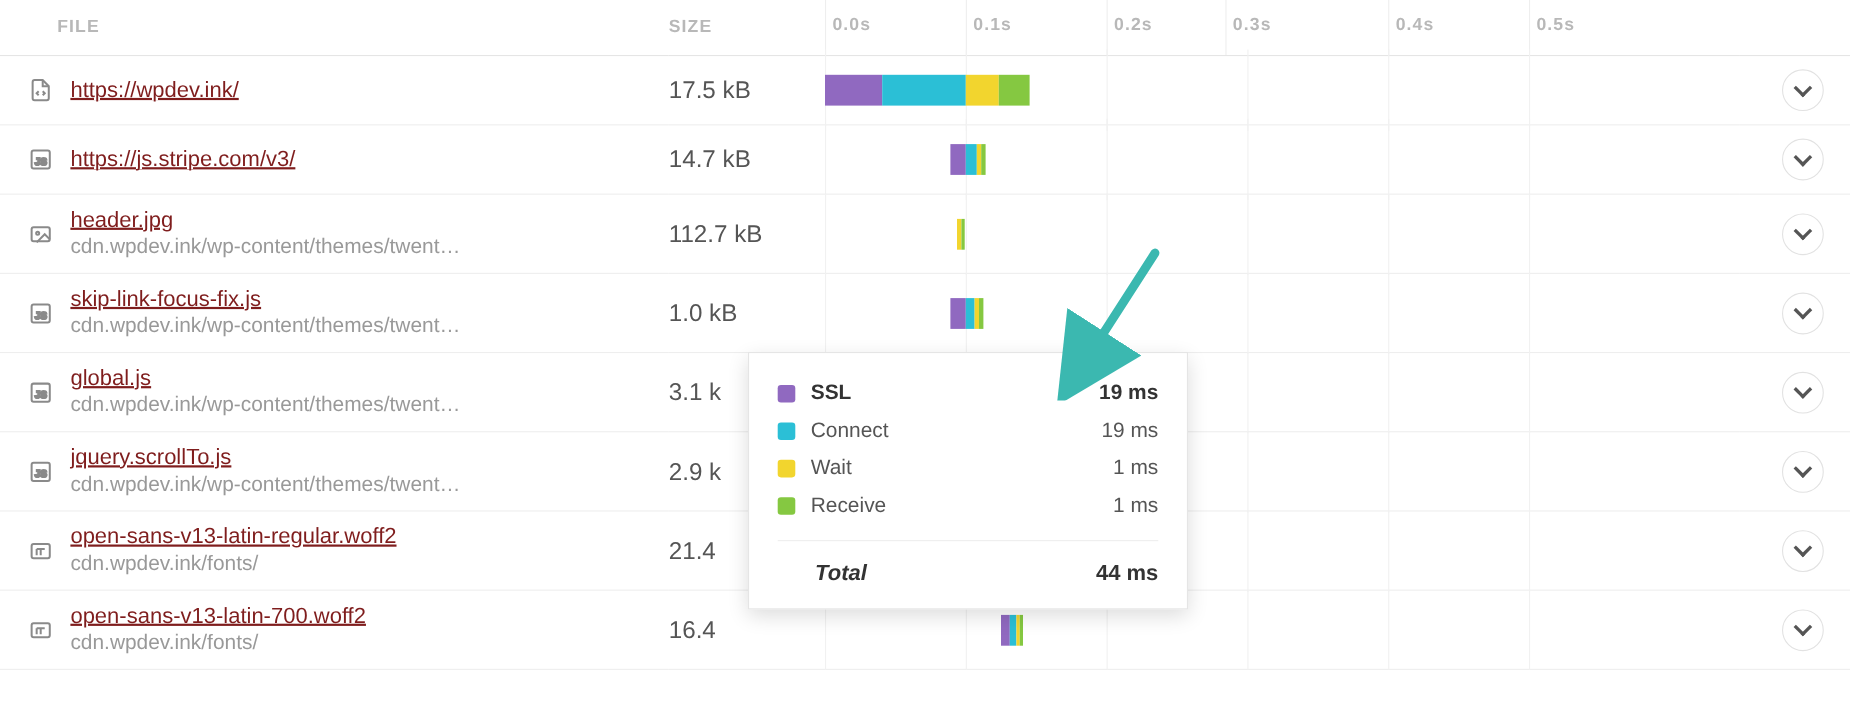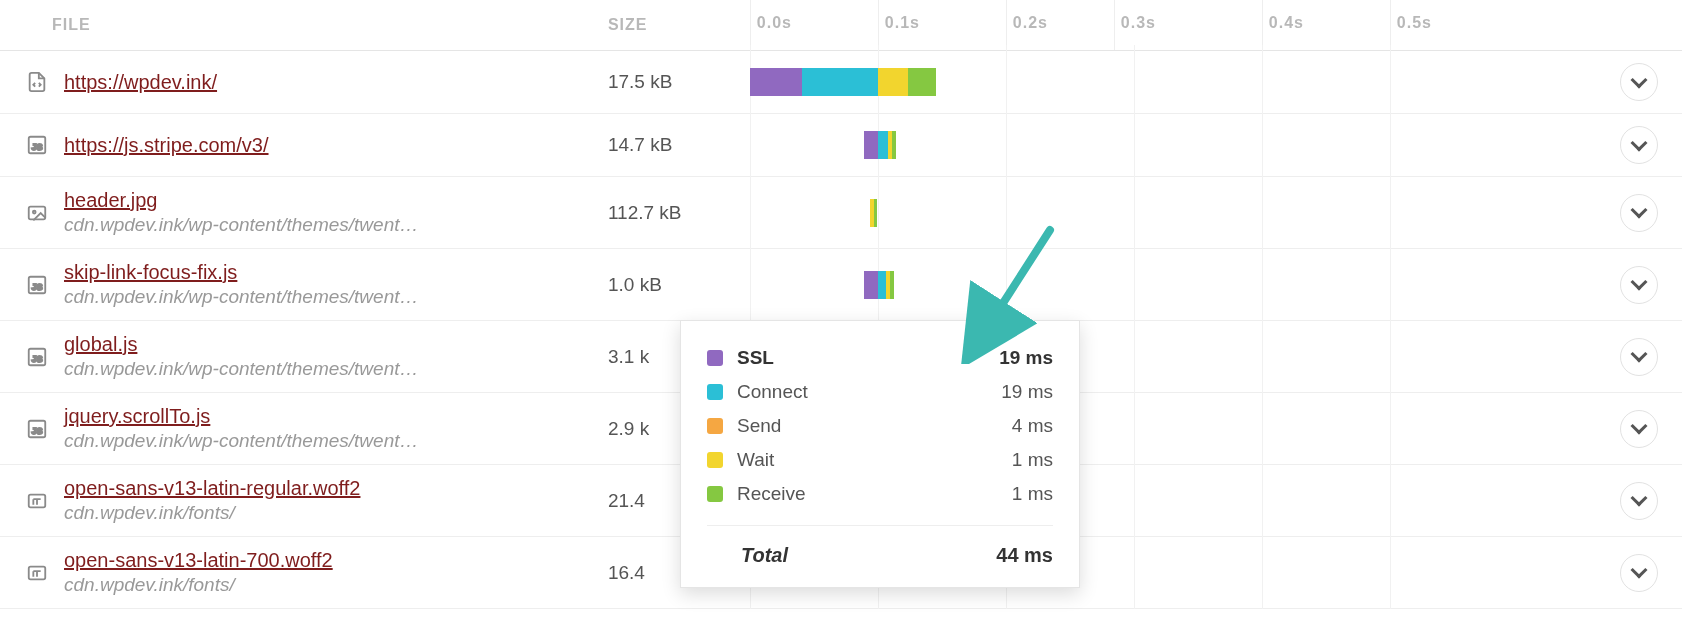--- a/index.html
+++ b/index.html
@@ -12,22 +12,22 @@
   .th-timeline { padding: 0 !important; position: relative; }
   .timeline-ticks { position: relative; height: 50px; }
   .tick { position: absolute; top: 0; bottom: 0; border-left: 1px solid #eee; }
   .tick-label { position: absolute; top: 14px; left: 6px; color: #b8b8b8; font-size: 16px; font-weight: 700; }
   tbody tr { border-bottom: 1px solid #eee; }
   tbody td { vertical-align: middle; padding: 12px 0; }
   .cell-file { display: flex; align-items: center; padding-left: 26px; gap: 16px; }
   .icon-box { width: 22px; height: 22px; flex-shrink: 0; display: flex; align-items: center; justify-content: center; }
   .file-labels { display: flex; flex-direction: column; gap: 2px; }
   .file-name { color: #7f1d1d; text-decoration: underline; font-size: 20px; }
-  .file-sub { color: #999; font-size: 19px; font-style: italic; }
-  .cell-size { color: #555; font-size: 19px; }
+  .file-sub { color: #999; font-size: 19px; }
+  .cell-size { color: #555; font-size: 22px; }
   .cell-timeline { position: relative; height: 100%; padding: 0 !important; }
   .timeline-wrap { position: relative; height: 34px; }
   .grid-line { position: absolute; top: -20px; bottom: -20px; border-left: 1px solid #f1f1f1; }
   .bar { position: absolute; top: 3px; bottom: 3px; display: flex; }
   .seg { height: 100%; }
   .expand-btn { width: 38px; height: 38px; border: 1px solid #e2e2e2; border-radius: 50%; background: #fff; display: flex; align-items: center; justify-content: center; cursor: pointer; margin-right: 24px; float: right; }
   .chevron { width: 12px; height: 12px; border-right: 3px solid #555; border-bottom: 3px solid #555; transform: rotate(45deg); margin-top: -5px; }
   .col-file { width: 600px; }
   .col-size { width: 140px; }
   .col-timeline { width: 820px; }
@@ -402,27 +402,20 @@
       </div>
       <div class="tt-row">
         <div class="tt-left">
           <div class="tt-sw" style="background: rgb(43, 191, 214);"></div>
           <span>Connect</span>
         </div>
         <span>19 ms</span>
       </div>
       <div class="tt-row">
         <div class="tt-left">
-          <div class="tt-sw" style="background: rgb(245, 167, 66);"></div>
-          <span>Send</span>
-        </div>
-        <span>4 ms</span>
-      </div>
-      <div class="tt-row">
-        <div class="tt-left">
           <div class="tt-sw" style="background: rgb(242, 213, 46);"></div>
           <span>Wait</span>
         </div>
         <span>1 ms</span>
       </div>
       <div class="tt-row">
         <div class="tt-left">
           <div class="tt-sw" style="background: rgb(133, 200, 65);"></div>
           <span>Receive</span>
         </div>

